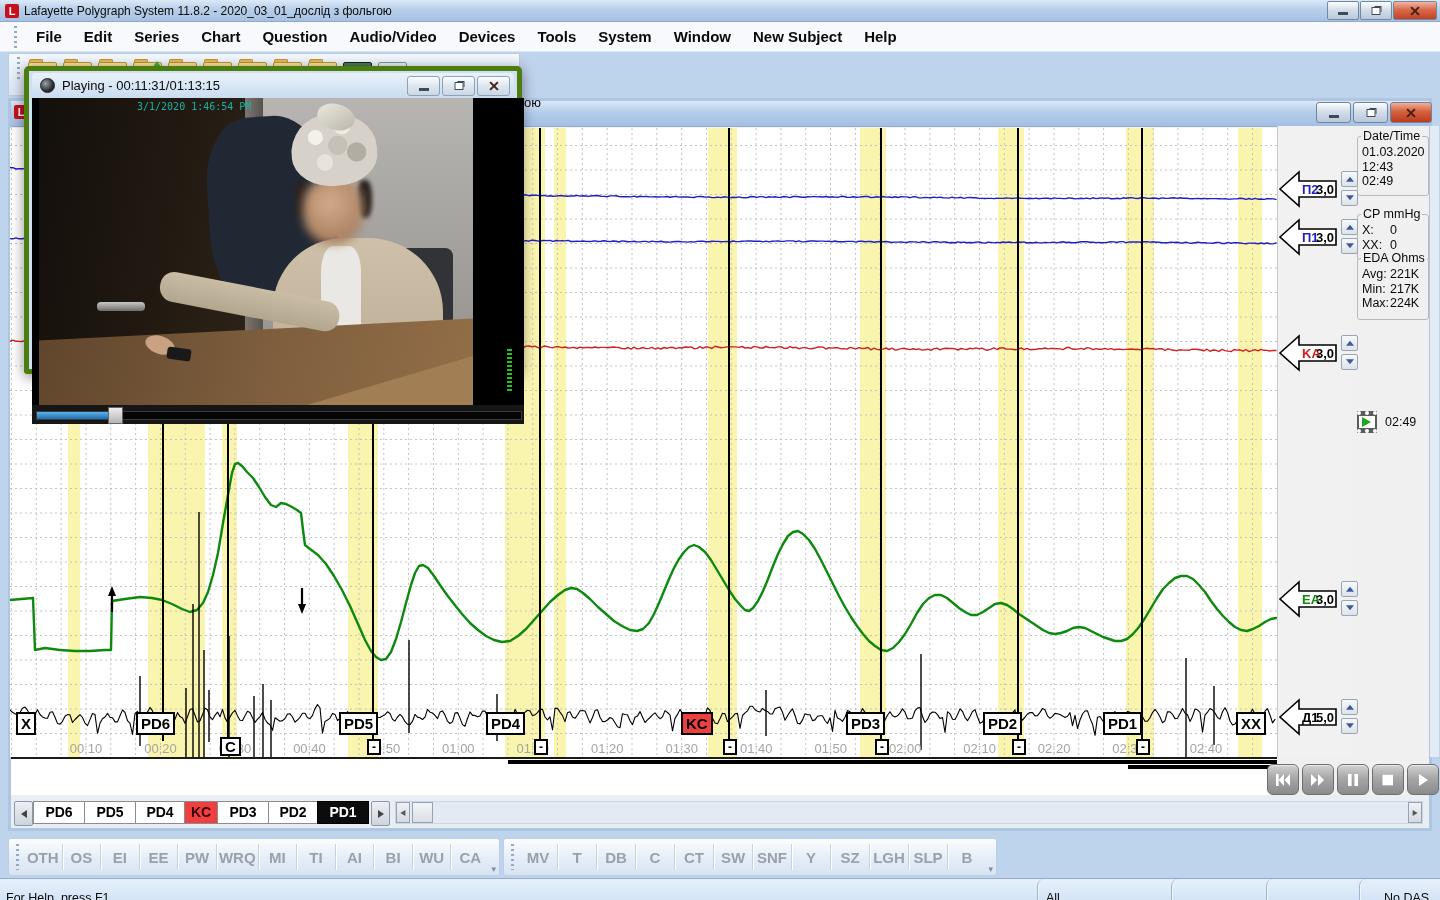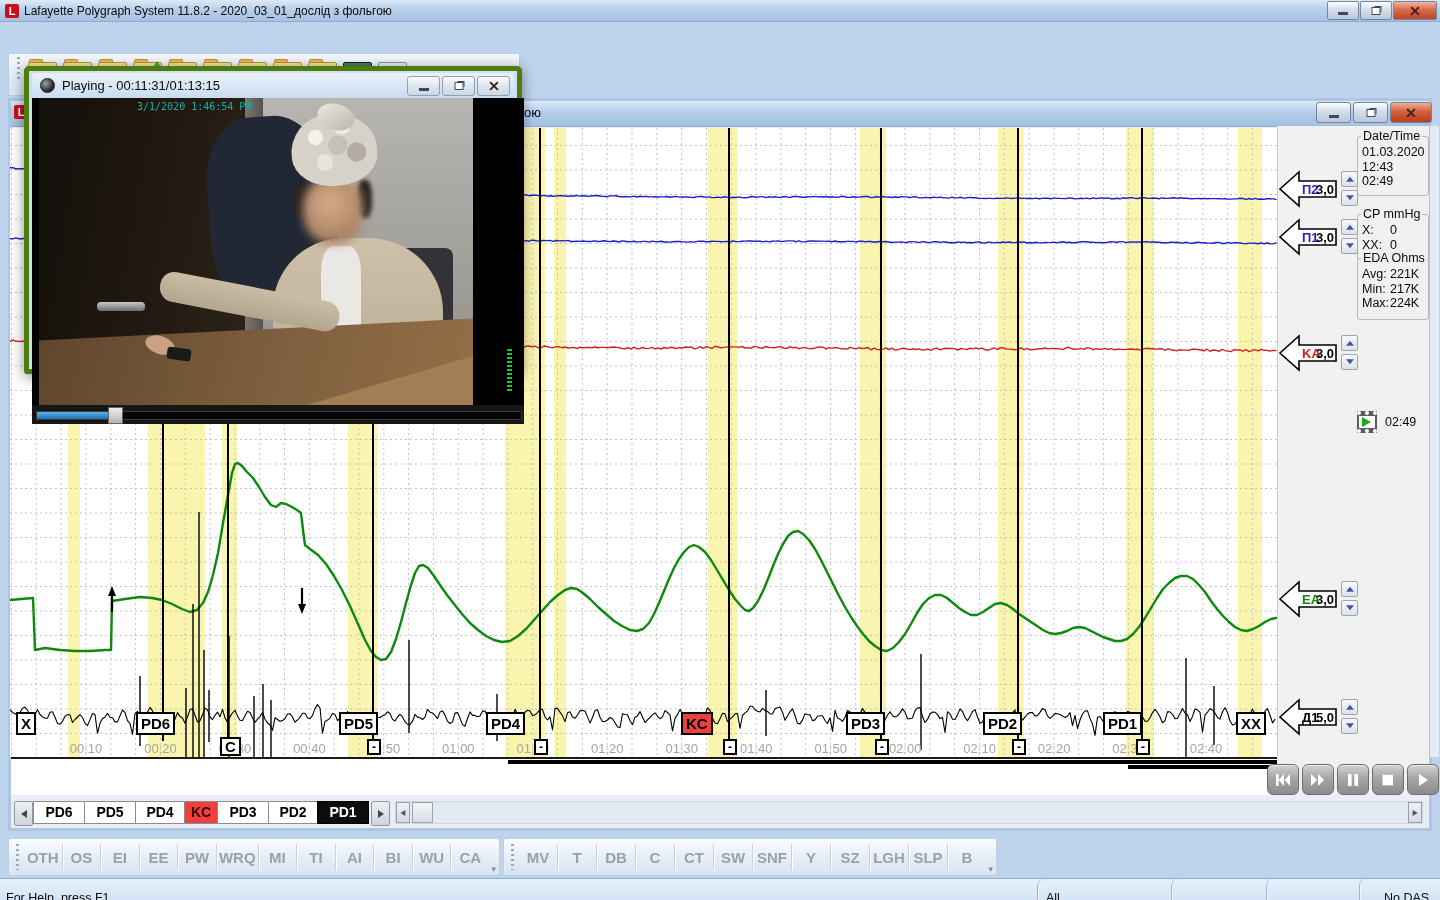--- a/index.html
+++ b/index.html
@@ -38,21 +38,21 @@
     background:linear-gradient(#fbe49d,#eec05e);}
   .badge{position:absolute;right:-2px;bottom:-1px;width:12px;height:12px;border-radius:50%;border:1px solid rgba(0,0,0,.25);}
   .uparrow{position:absolute;right:-2px;top:-3px;width:0;height:0;border:7px solid transparent;border-bottom:10px solid #3fae3f;}
   .ticon.device .fbody{background:linear-gradient(#4e7d5d,#1d3a28);border-color:#122;}
   .ticon.printer .fbody{background:linear-gradient(#eef1f4,#b9c2cb);border-color:#8893a0;}
   
   .chart-window{position:absolute;left:8px;top:98px;width:1424px;height:733px;box-sizing:border-box;
     background:#f0f0f0;border:3px solid #aec6e2;}
   .cw-title{position:absolute;left:11px;top:101px;width:1418px;height:25px;
     background:linear-gradient(#dbe9f8,#b5cdea 45%,#a4c0e2);border-bottom:1px solid #93acc9;}
-  .cw-title-frag{position:absolute;left:524px;top:105px;font-size:13px;color:#0a0a0a;}
+  .cw-title-frag{position:absolute;left:524px;top:95px;font-size:13px;color:#0a0a0a;}
   .cw-ico{position:absolute;left:3px;top:4px;}
   .cw-btns{position:absolute;right:6px;top:2px;display:flex;}
   .cwbtn{width:33px;height:19px;border:1px solid #70849e;border-radius:3px;margin-left:2px;position:relative;
     background:linear-gradient(#fbfdfe,#d3deea 45%,#b9c8da);}
   .cwbtn.close{width:40px;background:linear-gradient(#efae96,#d5613f 45%,#bd3c1e);}
   
   #chart{position:absolute;left:10px;top:128px;width:1267px;height:629px;background:#fff;overflow:hidden;}
   #chart svg{position:absolute;left:0;top:0;}
   .qlabel{position:absolute;top:584px;background:#fff;border:2px solid #000;color:#000;
     font-weight:bold;font-size:15px;line-height:19px;padding:0 3px;white-space:nowrap;z-index:4;}
@@ -164,20 +164,35 @@
       <div class="wbtn">
           <span class="g-min"></span>
         </div>
       <div class="wbtn">
           <span class="g-res"></span>
         </div>
       <div class="wbtn close g-x"></div>
     </div>
   </div>
 
+  <div class="menubar">
+    <span class="grip"></span>
+  <div class="menu-item">File</div>
+      <div class="menu-item">Edit</div>
+      <div class="menu-item">Series</div>
+      <div class="menu-item">Chart</div>
+      <div class="menu-item">Question</div>
+      <div class="menu-item">Audio/Video</div>
+      <div class="menu-item">Devices</div>
+      <div class="menu-item">Tools</div>
+      <div class="menu-item">System</div>
+      <div class="menu-item">Window</div>
+      <div class="menu-item">New Subject</div>
+      <div class="menu-item">Help</div>
+    </div>
 
   <div class="main-toolbar">
     <span class="grip"></span>
   <div class="ticon">
         <span class="ftab"></span>
         <span class="fbody"></span>
       </div>
       <div class="ticon">
         <span class="ftab"></span>
         <span class="fbody"></span>

